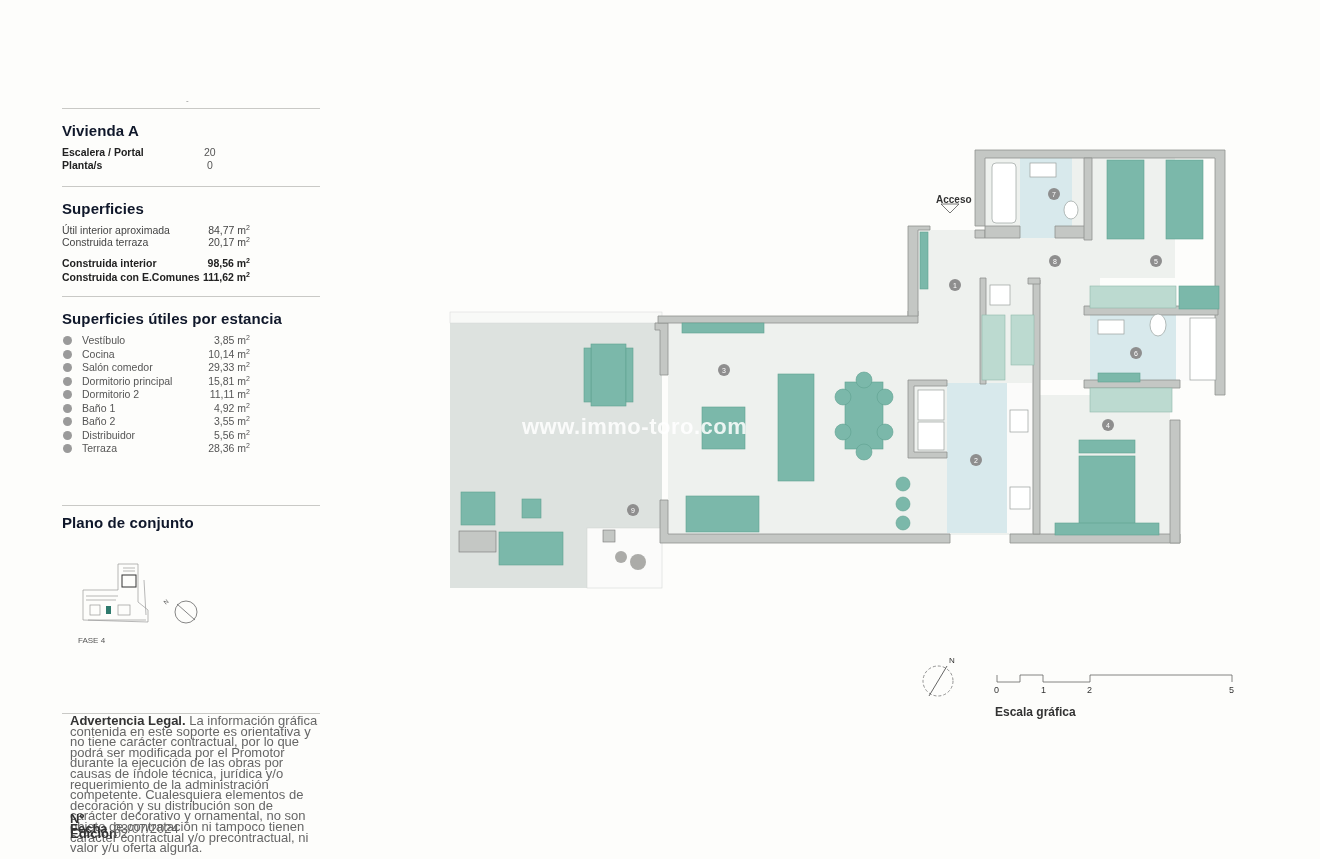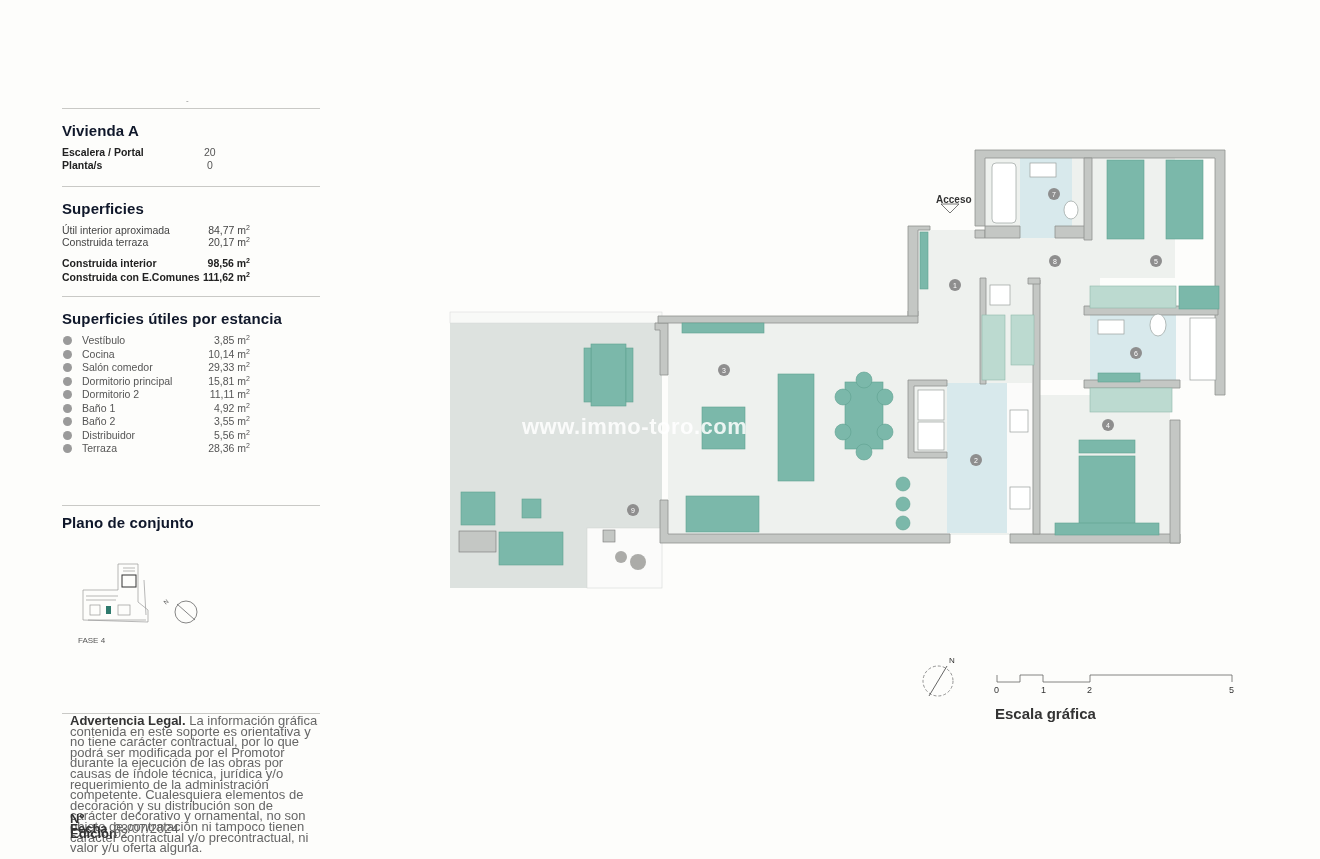--- a/index.html
+++ b/index.html
@@ -27,21 +27,21 @@
   .fase { position: absolute; left: 16px; top: 636px; font-size: 8px; color: #555; }
 
   .legal { position: absolute; left: 8px; top: 716px; width: 248px; font-size: 13px; line-height: 10.6px; color: #666; }
   .legal b { color: #333; }
   .meta-row { position: absolute; left: 8px; font-size: 13px; color: #666; }
   .meta-row .k { font-weight: bold; color: #333; display: inline-block; width: 40px; }
 
   .plan { position: absolute; left: 0; top: 0; width: 1320px; height: 859px; }
   .watermark { position: absolute; left: 522px; top: 414px; font-size: 22px; color: rgba(255,255,255,0.85); font-weight: bold; letter-spacing: 0.5px; }
   .acceso { position: absolute; left: 936px; top: 194px; font-size: 10px; font-weight: bold; color: #333; }
-  .scale-label { position: absolute; left: 995px; top: 705px; font-size: 15px; font-weight: bold; color: #333; }
+  .scale-label { position: absolute; left: 995px; top: 705px; font-size: 12px; font-weight: bold; color: #333; }
   .scale-num { position: absolute; top: 685px; font-size: 9px; color: #333; }
   .north-n { position: absolute; left: 949px; top: 656px; font-size: 8px; color: #333; }
 </style>
 </head>
 <body>
 
 <div class="sidebar">
   <div class="tiny-dash">-</div>
   <div class="hr" style="top:108px"></div>
 

